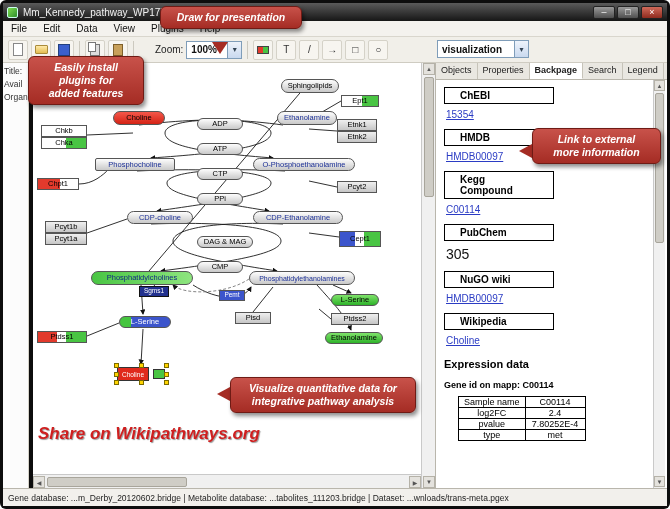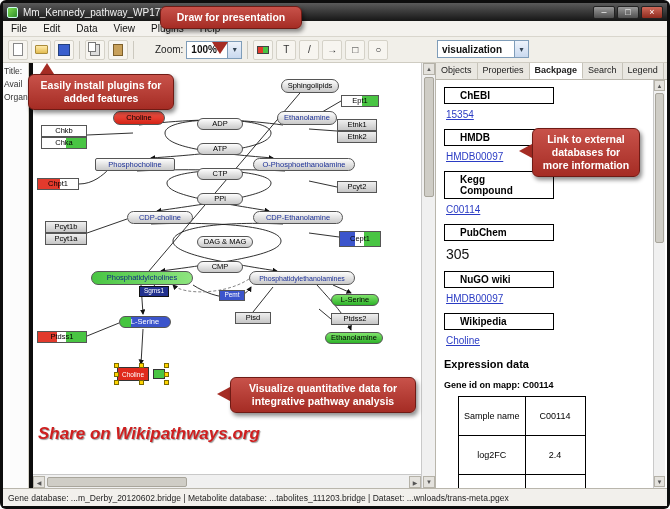--- a/index.html
+++ b/index.html
@@ -74,28 +74,28 @@
   .tabs { display:flex; height:17px; background:#e9e7e1; border-bottom:1px solid #b9b6ac; }
   .tab { font-size:9px; padding:2px 5px; border-right:1px solid #c6c3b9; color:#222; background:#e9e7e1; }
   .tab.active { background:#fff; font-weight:bold; border-bottom:1px solid #fff; }
   .bp-content { padding:7px 0 0 8px; height:408px; overflow:hidden; }
   .bp-header { width:110px; border:1px solid #000; background:#fff; font-size:10px; font-weight:bold; padding:2px 15px; }
   .bp-link { display:inline-block; margin:5px 0 9px 2px; font-size:10px; color:#2b3cc4; text-decoration:underline; }
   .bp-plain { display:inline-block; margin:5px 0 9px 2px; font-size:14px; color:#111; text-decoration:none; }
   .exp-title { font-size:11px; font-weight:bold; margin:3px 0 10px 0; }
   .geneid { font-size:9px; font-weight:bold; margin-bottom:6px; }
   table.exp { border-collapse:collapse; margin-left:14px; }
-  table.exp td { border:1px solid #000; font-size:9px; padding:14px 5px; text-align:center; min-width:60px; }
+  table.exp td { border:1px solid #000; font-size:9px; padding:0 5px; text-align:center; min-width:60px; }
   
   .statusbar { position:absolute; left:3px; top:488px; width:664px; height:18px; background:#f2f0ec; border-top:1px solid #b9b6ac;
     font-size:8.5px; color:#222; display:flex; align-items:center; padding:0 5px; white-space:nowrap; overflow:hidden; }
   
   .callout { position:absolute; z-index:50; background:linear-gradient(#c8524a,#a52c24); border:1px solid #6f1b15; border-radius:6px;
     color:#fff; font-weight:bold; font-size:10.5px; text-align:center; padding:4px 6px; box-shadow:2px 3px 4px rgba(0,0,0,.45);
-    line-height:13px; }
+    line-height:13px;font-style:italic; }
   .tri { position:absolute; width:0; height:0; z-index:49; }
   .share { position:absolute; left:38px; top:424px; z-index:50; color:#cf1f1f; font-size:17px; font-weight:bold; font-style:italic;
     text-shadow:1px 1px 1px #9a9a9a; }
 </style>
 </head>
 <body>
 
 <div id="app">
 
   <div class="titlebar">
@@ -310,29 +310,28 @@
 
   <div class="statusbar">
     <span>Gene database: ...m_Derby_20120602.bridge  |  Metabolite database: ...tabolites_111203.bridge  |  Dataset: ...wnloads/trans-meta.pgex</span>
   </div>
 
   <div class="callout" style="left:160px;top:6px;width:142px">
     <div>Draw for presentation</div>
   </div>
   <div class="tri" style="left:212px;top:42px;border-left:8px solid transparent;border-right:8px solid transparent;border-top:12px solid #a52c24"></div>
 
-  <div class="callout" style="left:28px;top:74px;width:146px">
+  <div class="callout" style="left:28px;top:56px;width:116px">
     <div>Easily install plugins for</div>
     <div>added features</div>
   </div>
   <div class="tri" style="left:40px;top:63px;border-left:7px solid transparent;border-right:7px solid transparent;border-bottom:11px solid #a52c24"></div>
 
-  <div class="callout" style="left:532px;top:128px;width:108px">
+  <div class="callout" style="left:532px;top:128px;width:129px">
     <div>Link  to external</div>
-    <div>databases  for</div>
     <div>more information</div>
   </div>
   <div class="tri" style="left:519px;top:144px;border-top:7px solid transparent;border-bottom:7px solid transparent;border-right:13px solid #a52c24"></div>
 
   <div class="callout" style="left:230px;top:377px;width:186px">
     <div>Visualize quantitative  data  for</div>
     <div>integrative pathway analysis</div>
   </div>
   <div class="tri" style="left:217px;top:387px;border-top:7px solid transparent;border-bottom:7px solid transparent;border-right:13px solid #a52c24"></div>
 

